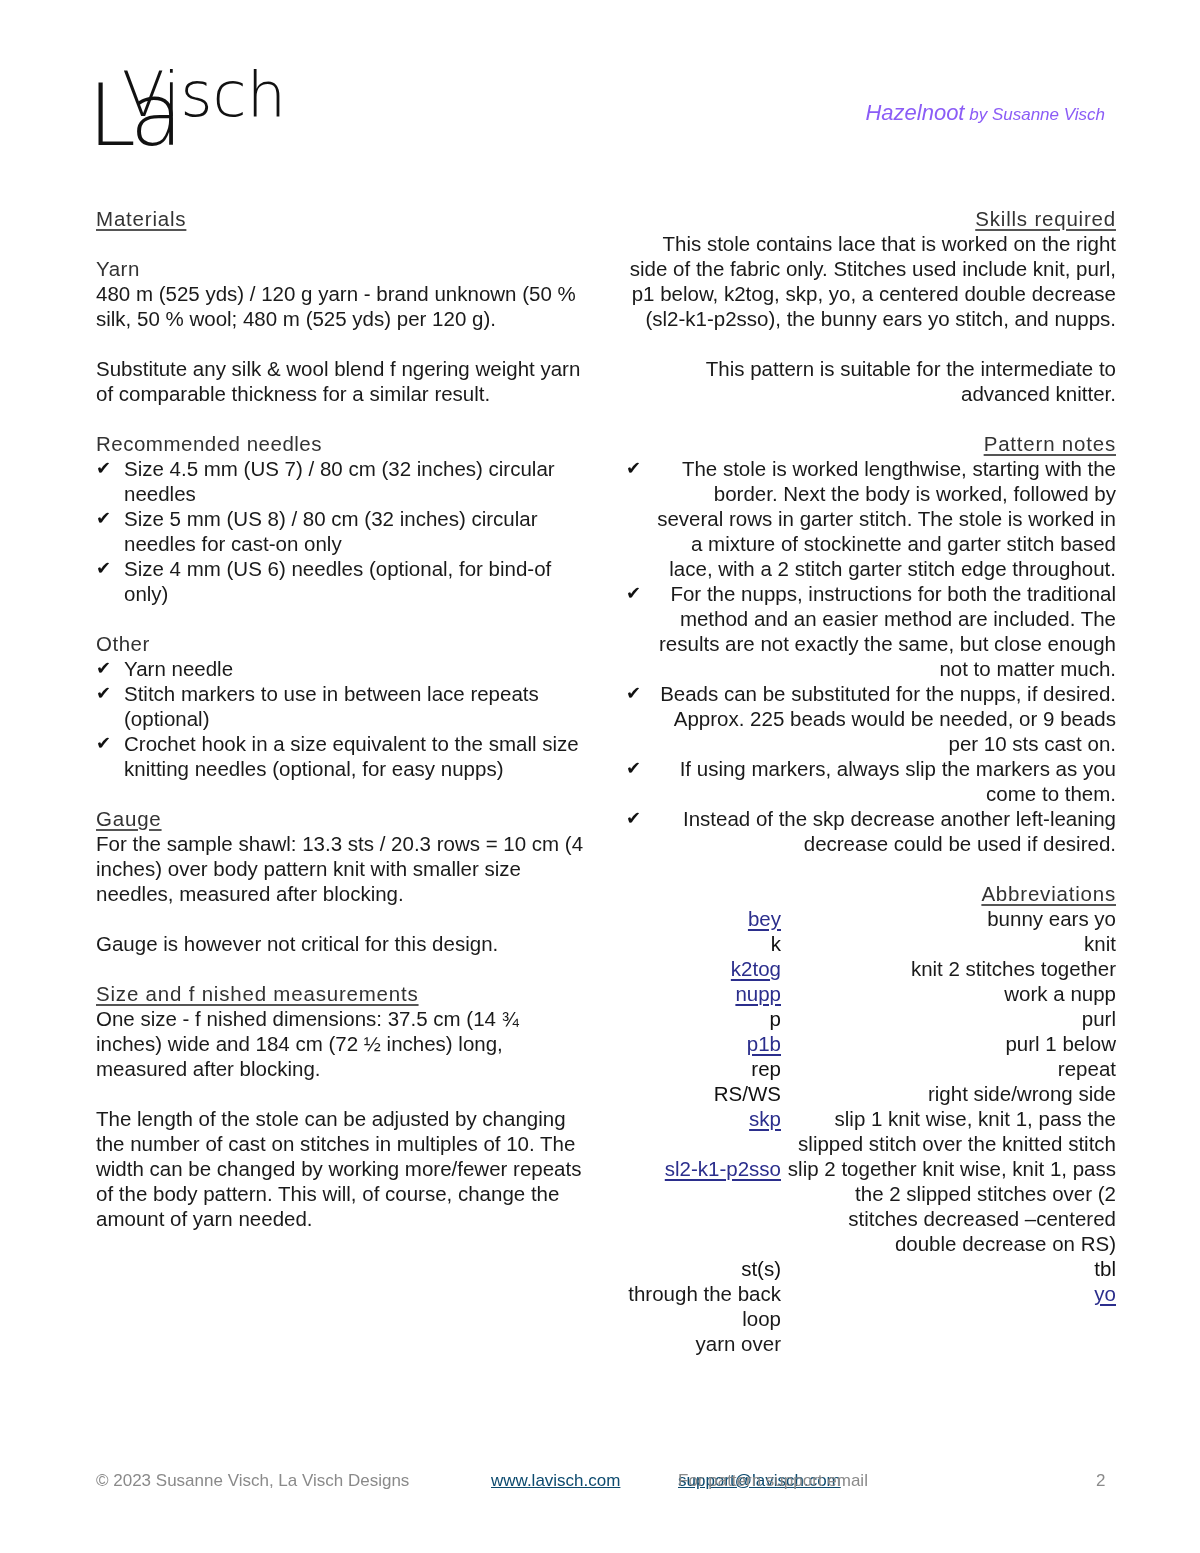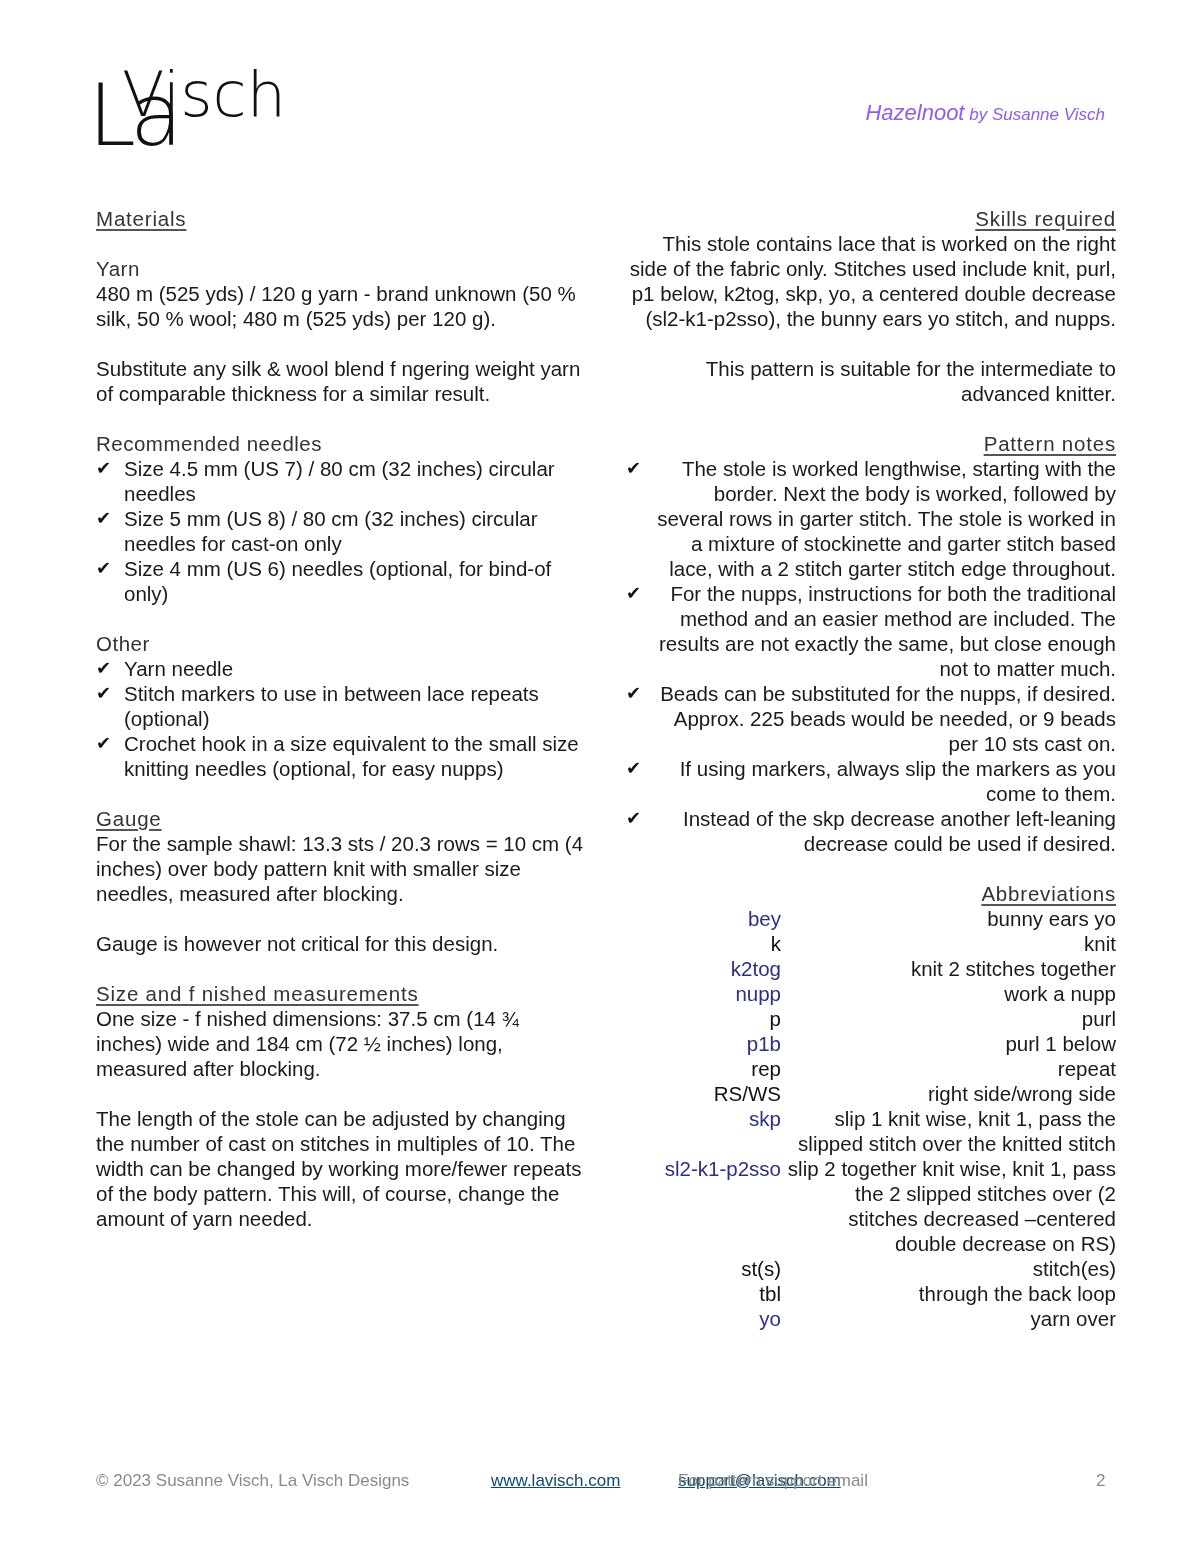--- a/index.html
+++ b/index.html
@@ -22,21 +22,21 @@
   .h { text-decoration: underline; text-underline-offset: 3px; letter-spacing: 0.8px; color: #333;
        text-decoration-color: #555; }
   .sub { letter-spacing: 0.5px; color: #333; }
   p { margin: 0; }
   .gap { height: 25px; }
   ul.checks { list-style: none; margin: 0; padding: 0; }
   ul.checks li { position: relative; padding-left: 28px; }
   ul.checks li .chk { position: absolute; left: 0; top: 0; font-size: 18px; color: #111; }
   .abbr { display: grid; grid-template-columns: 155px 1fr; }
   .abbr .term { color: #111; }
-  .abbr .term.link { color: #2b2e8c; text-underline-offset: 3px; }
+  .abbr .term.link { color: #2b2e8c; text-decoration: underline; text-underline-offset: 3px; }
   .footer { position: absolute; top: 1471px; left: 96px; width: 1010px; font-size: 17px; color: #8a8a8a; }
   .footer span { position: absolute; white-space: nowrap; }
   .footer a { color: #0c4a6e; text-decoration: underline; }
 </style>
 </head>
 <body>
 
 <div class="logo">
   <span class="la">La</span>
   <span class="visch">Visch</span>
@@ -110,21 +110,20 @@
       <span class="def">purl 1 below</span>
       <span class="term">rep</span>
       <span class="def">repeat</span>
       <span class="term">RS/WS</span>
       <span class="def">right side/wrong side</span>
       <span class="term link">skp</span>
       <span class="def">slip 1 knit wise, knit 1, pass the slipped stitch over the knitted stitch</span>
       <span class="term link">sl2-k1-p2sso</span>
       <span class="def">slip 2 together knit wise, knit 1, pass the 2 slipped stitches over (2 stitches decreased –centered double decrease on RS)</span>
       <span class="term">st(s)</span>
-      <span class="def">stitch(es)</span>
       <span class="term">tbl</span>
       <span class="def">through the back loop</span>
       <span class="term link">yo</span>
       <span class="def">yarn over</span>
     </div>
 </div>
 
 <div class="footer">
   <span style="left:0">© 2023 Susanne Visch, La Visch Designs</span>
   <span style="left:395px"><a>www.lavisch.com</a></span>

